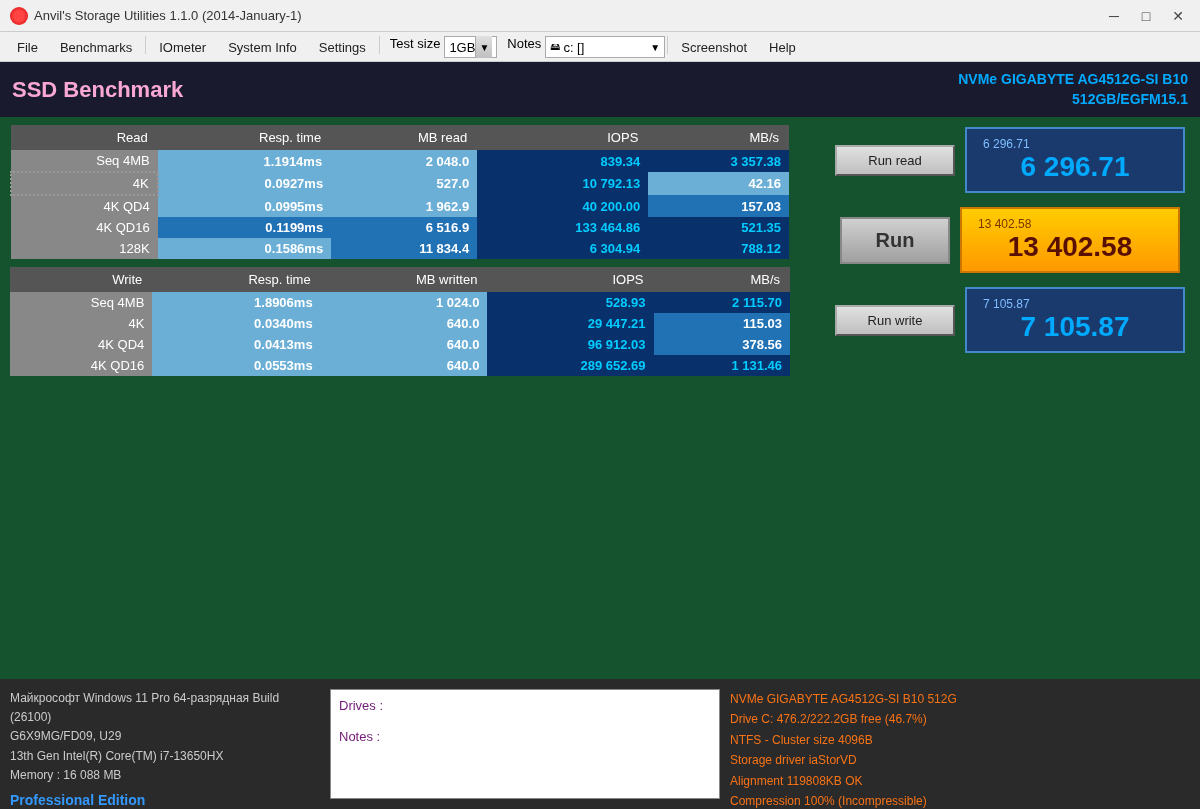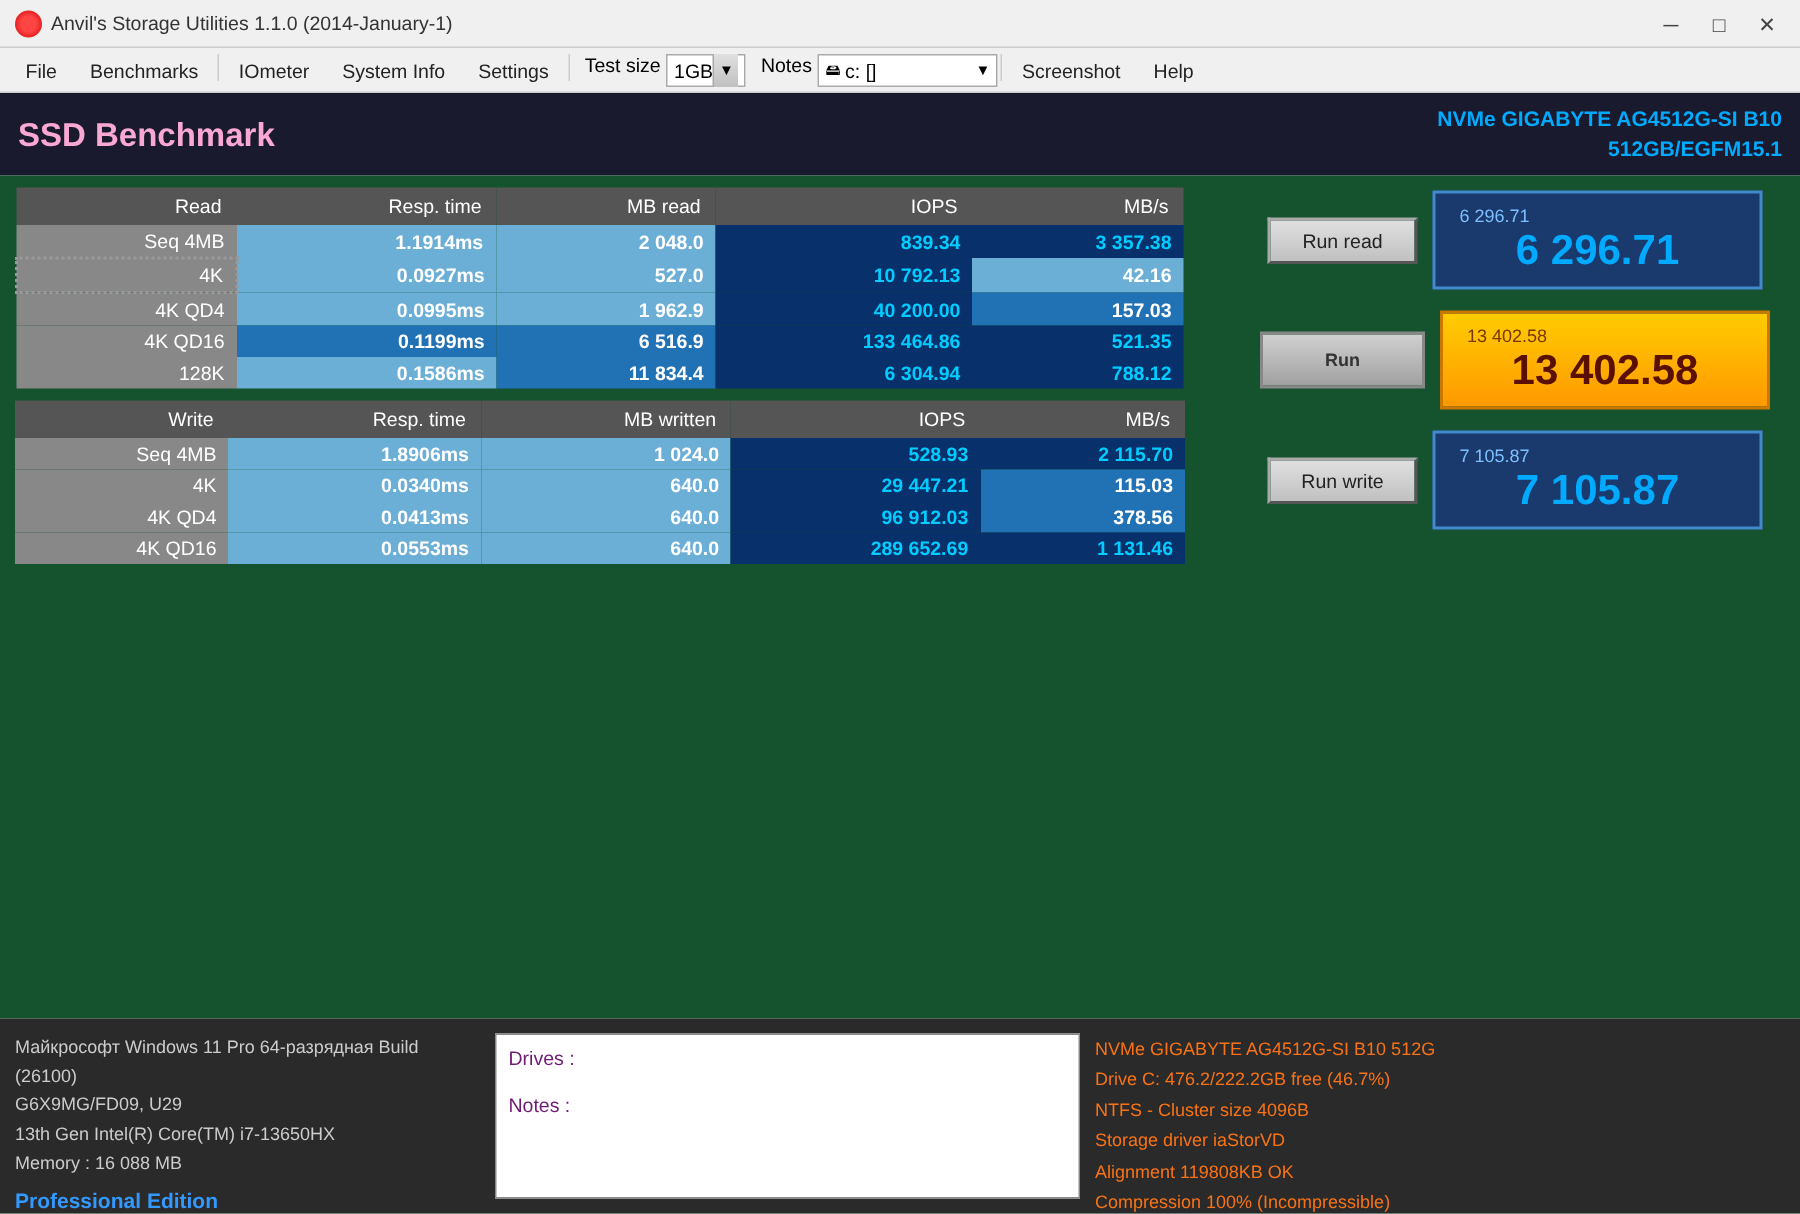--- a/index.html
+++ b/index.html
@@ -232,35 +232,35 @@
     .score-box-gold .score-value {
       color: #5a1000;
       font-size: 28px;
       font-weight: bold;
     }
 
     .run-btn {
       background: linear-gradient(to bottom, #d0d0d0, #a0a0a0);
       border: 2px solid #888;
       padding: 10px 28px;
-      font-size: 12px;
+      font-size: 20px;
       font-weight: bold;
       color: #333;
       cursor: pointer;
       width: 110px;
       text-align: center;
     }
     .run-read-btn, .run-write-btn {
       background: linear-gradient(to bottom, #e0e0e0, #c0c0c0);
       border: 2px outset #aaa;
       padding: 6px 12px;
       font-size: 13px;
       color: #222;
       cursor: pointer;
-      width: 100px;
+      width: 120px;
       text-align: center;
     }
 
     
     .footer {
       background: #2a2a2a;
       height: 130px;
       display: flex;
       padding: 10px;
       gap: 0;

